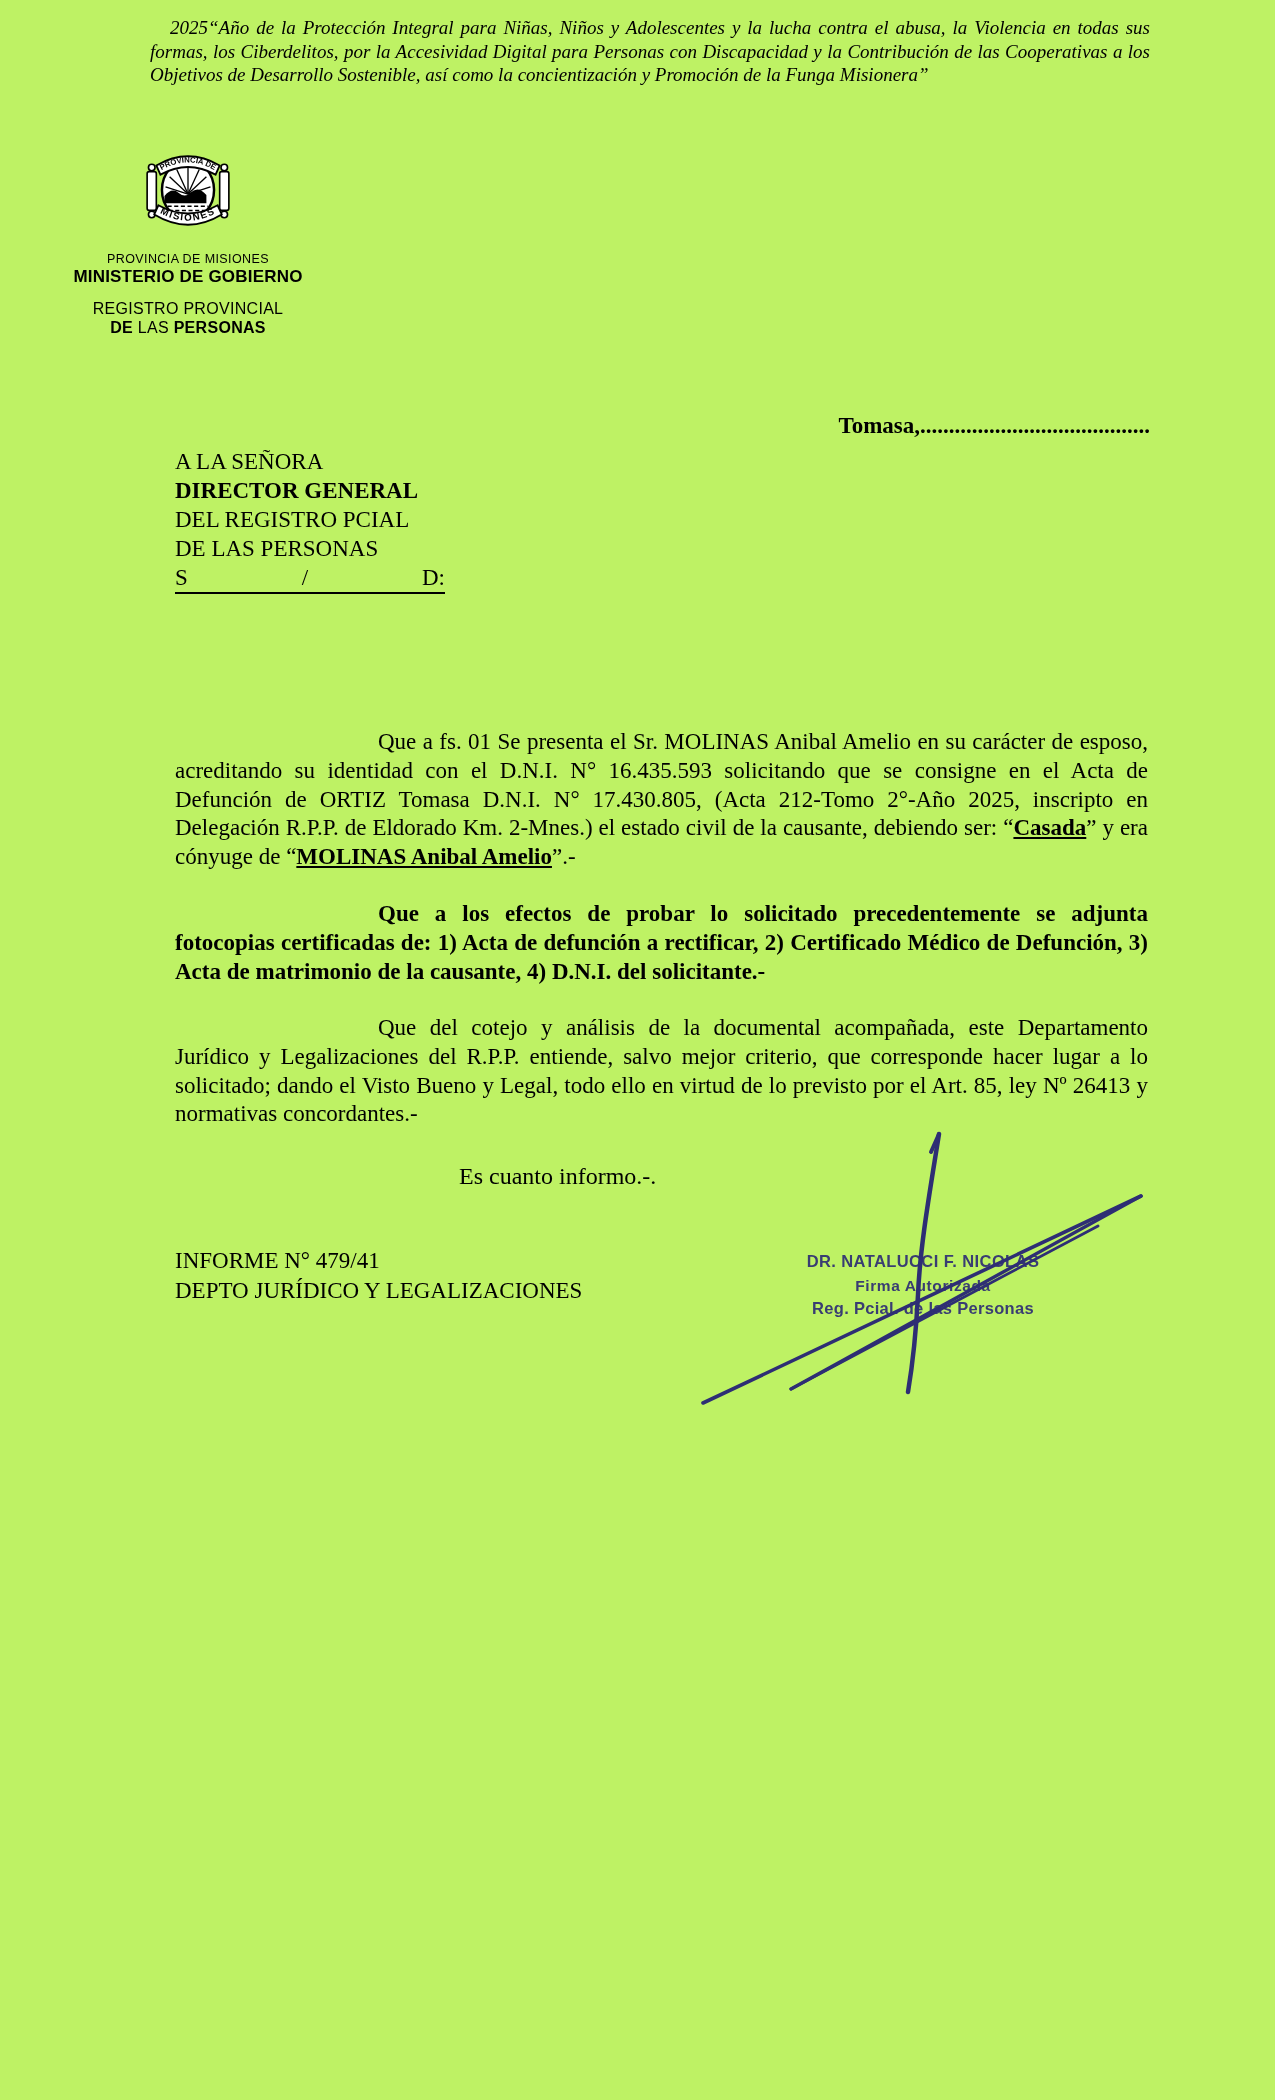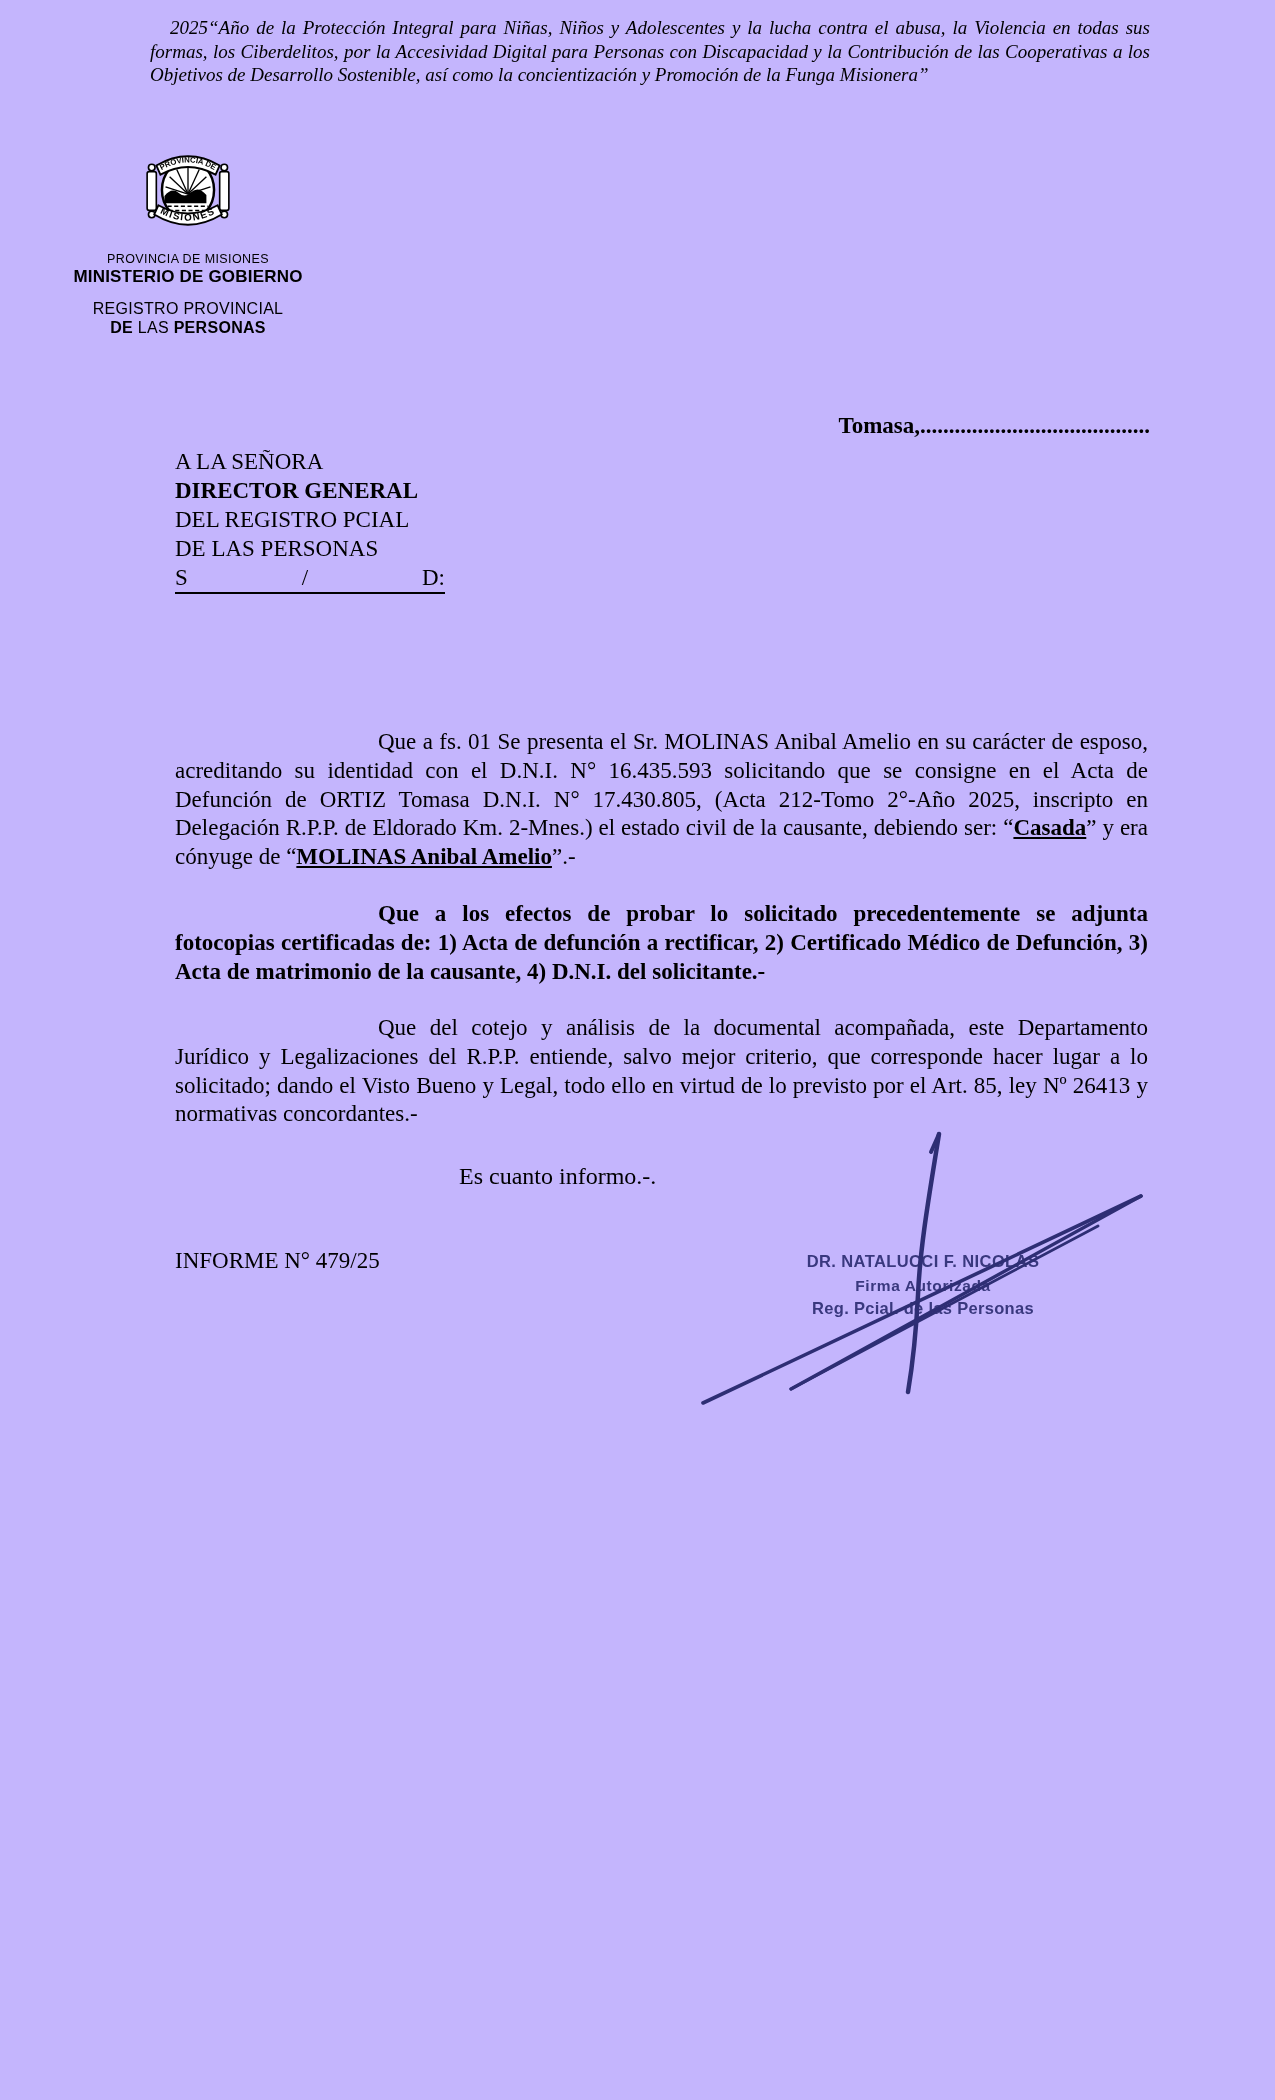--- a/index.html
+++ b/index.html
@@ -1,19 +1,19 @@
 <!DOCTYPE html>
 <html lang="es"><head>
 <meta charset="utf-8">
 <style>
   html,body{margin:0;padding:0;background:#e8e8e8;}
   .page{
     position:relative;
     width:1275px;height:2100px;
-    background:#c4b5fd;
+    background:#bef264;
     font-family:"Liberation Serif", serif;
     color:#000;
     overflow:hidden;
     margin:0 auto;
   }
   
   .quote{
     position:absolute;left:150px;top:16px;width:1000px;
     margin:0;
     font-style:italic;
@@ -158,21 +158,22 @@
 
   <p class="bodypar p2"><span>Que a fs. 01 Se presenta el Sr. MOLINAS Anibal Amelio en su carácter de esposo, acreditando su identidad con el D.N.I. N° 16.435.593 solicitando que se consigne en el Acta de Defunción de ORTIZ Tomasa D.N.I. N° 17.430.805, (Acta 212-Tomo 2°-Año 2025, inscripto en Delegación R.P.P. de Eldorado Km. 2-Mnes.) el estado civil de la causante, debiendo ser: “</span><span class="bu">Casada</span><span>” y era cónyuge de “</span><span class="bu">MOLINAS Anibal Amelio</span><span>”.-</span></p>
 
   <p class="bodypar p3">Que a los efectos de probar lo solicitado precedentemente se adjunta fotocopias certificadas de: 1) Acta de defunción a rectificar, 2) Certificado Médico de Defunción, 3) Acta de matrimonio de la causante, 4) D.N.I. del solicitante.-</p>
 
   <p class="bodypar p4">Que del cotejo y análisis de la documental acompañada, este Departamento Jurídico y Legalizaciones del R.P.P. entiende, salvo mejor criterio, que corresponde hacer lugar a lo solicitado; dando el Visto Bueno y Legal, todo ello en virtud de lo previsto por el Art. 85, ley Nº 26413 y normativas concordantes.-</p>
 
   <div class="closing">Es cuanto informo.-.</div>
 
   <div class="informe">
-    <div>INFORME N° 479/25</div>
+    <div>INFORME N° 479/41</div>
+    <div>DEPTO JURÍDICO Y LEGALIZACIONES</div>
   </div>
 
   <div class="stamp" style="color:#2e2e74;">
     <div class="s1">DR. NATALUCCI F. NICOLAS</div>
     <div class="s2">Firma Autorizada</div>
     <div class="s3">Reg. Pcial. de las Personas</div>
   </div>
 
   <svg class="signature-svg" width="1275" height="2100" viewBox="0 0 1275 2100">
     <g stroke="#2e2e74" fill="none" stroke-linecap="round">

